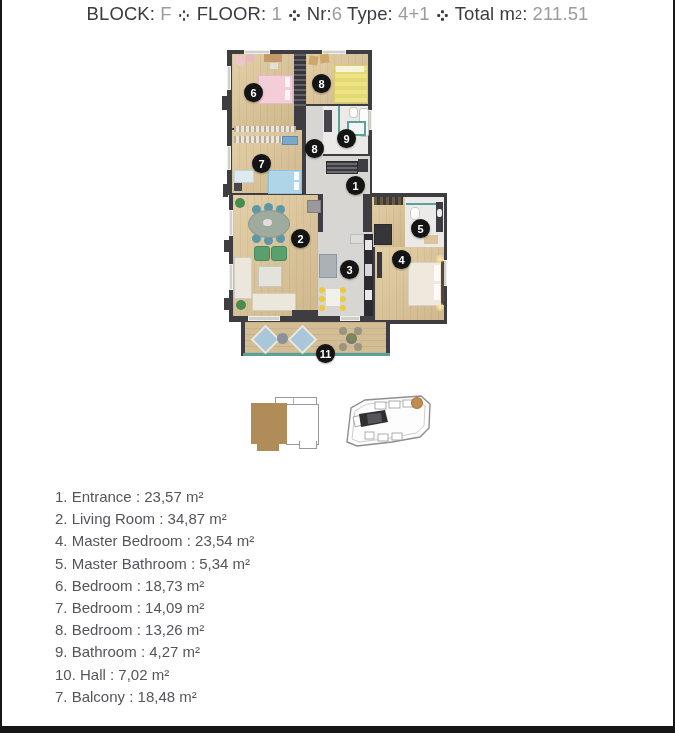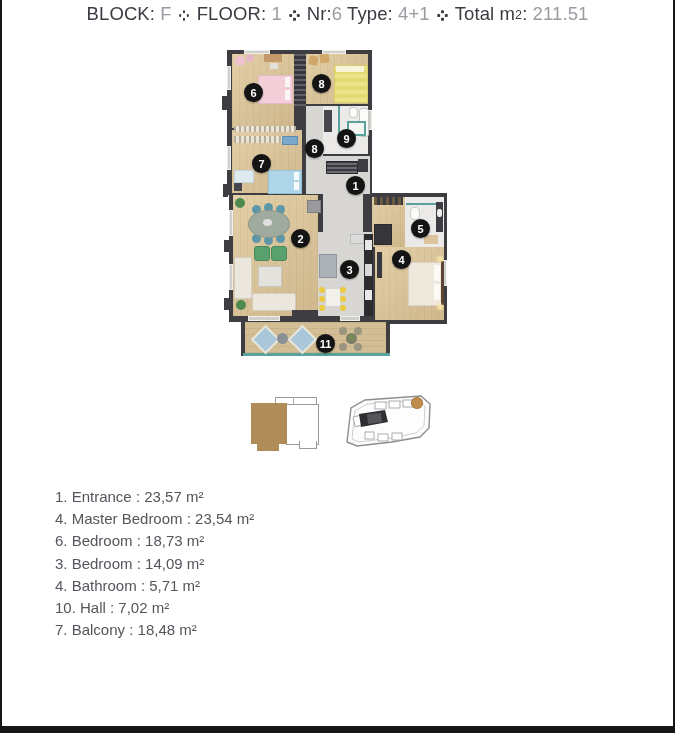--- a/index.html
+++ b/index.html
@@ -185,21 +185,21 @@
 <div class="badge" style="left: 124px; top: 126px;">1</div>
     <div class="badge" style="left: 69px; top: 179px;">2</div>
     <div class="badge" style="left: 118px; top: 210px;">3</div>
     <div class="badge" style="left: 170px; top: 200px;">4</div>
     <div class="badge" style="left: 189px; top: 169px;">5</div>
     <div class="badge" style="left: 22px; top: 33px;">6</div>
     <div class="badge" style="left: 30px; top: 104px;">7</div>
     <div class="badge" style="left: 90px; top: 24px;">8</div>
     <div class="badge" style="left: 115px; top: 79px;">9</div>
     <div class="badge" style="left: 83px; top: 89px;">8</div>
-    <div class="badge" style="left: 94px; top: 284px;">11</div>
+    <div class="badge" style="left: 94px; top: 294px;">11</div>
   </div>
 
 <div id="kp-left">
   <div class="a" style="left:26px;top:2px;width:40px;height:28px;background:#fff;border:1px solid #9a9a9a;"></div>
   <div class="a" style="left:26px;top:16px;width:24px;height:1px;background:#b0b0b0;"></div>
   <div class="a" style="left:44px;top:2px;width:1px;height:28px;background:#b0b0b0;"></div>
   <div class="a" style="left:37px;top:9px;width:31px;height:39px;background:#fff;border:1px solid #9a9a9a;"></div>
   <div class="a" style="left:50px;top:46px;width:16px;height:7px;background:#fff;border:1px solid #9a9a9a;border-top:none;"></div>
   <div class="a" style="left:2px;top:8px;width:36px;height:41px;background:var(--unit,#b08d58);"></div>
   <div class="a" style="left:8px;top:48px;width:22px;height:8px;background:var(--unit,#b08d58);"></div>
@@ -215,19 +215,22 @@
   <rect x="41" y="42" width="10" height="7" fill="#fff" stroke="#9a9a9a" stroke-width="0.8"></rect>
   <rect x="55" y="41" width="10" height="7" fill="#fff" stroke="#9a9a9a" stroke-width="0.8"></rect>
   <rect x="17" y="24" width="8" height="10" fill="#fff" stroke="#9a9a9a" stroke-width="0.8" transform="rotate(-12 21 29)"></rect>
   <polygon points="22,22 48,18 51,30 24,35" fill="#2e2e33"></polygon>
   <polygon points="30,22 44,21 45,30 31,32" fill="#55555a"></polygon>
   <circle cx="80" cy="11" r="5.5" fill="var(--marker,#c08d4f)" stroke="#a87a40" stroke-width="1.2"></circle>
 </svg>
 
 <ul id="legend">
     <li>1. Entrance : 23,57 m²</li>
+    <li>2. Living Room : 34,87 m²</li>
     <li>4. Master Bedroom : 23,54 m²</li>
+    <li>5. Master Bathroom : 5,34 m²</li>
     <li>6. Bedroom : 18,73 m²</li>
-    <li>3. Bedroom : 14,09 m²</li>
-    <li>4. Bathroom : 5,71 m²</li>
+    <li>7. Bedroom : 14,09 m²</li>
+    <li>8. Bedroom : 13,26 m²</li>
+    <li>9. Bathroom : 4,27 m²</li>
     <li>10. Hall : 7,02 m²</li>
     <li>7. Balcony : 18,48 m²</li>
   </ul>
 
 </body></html>

